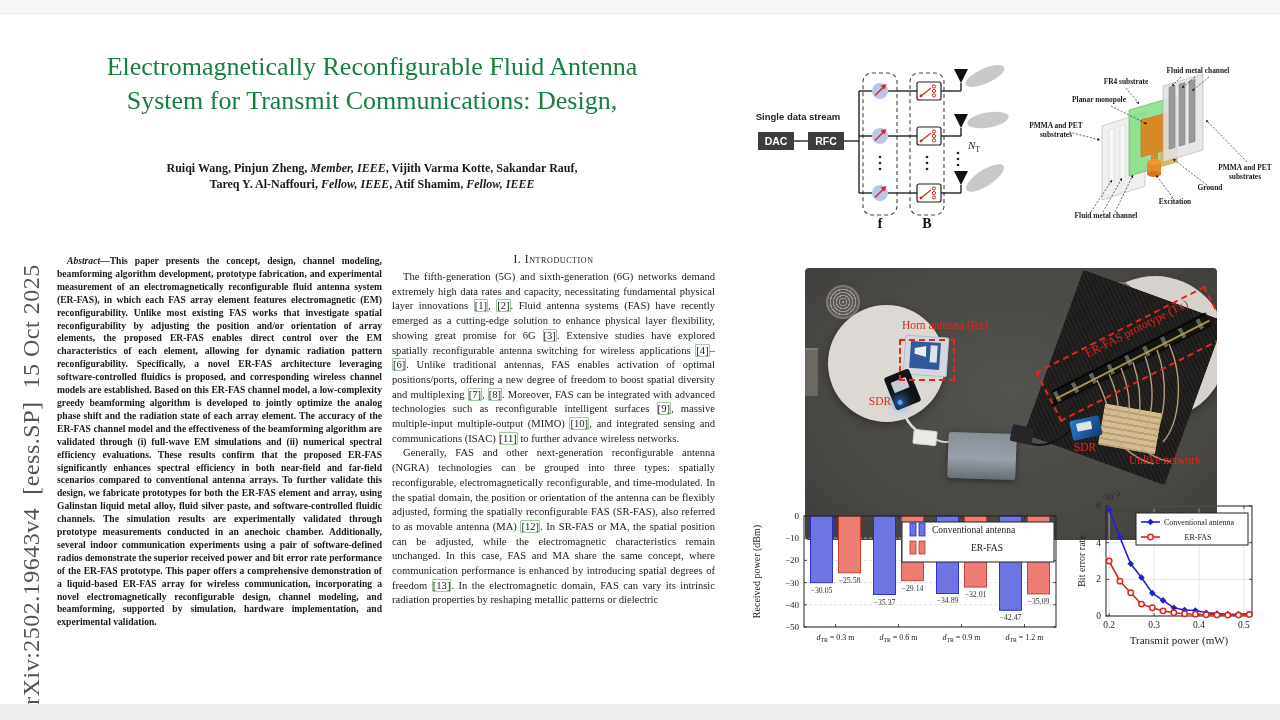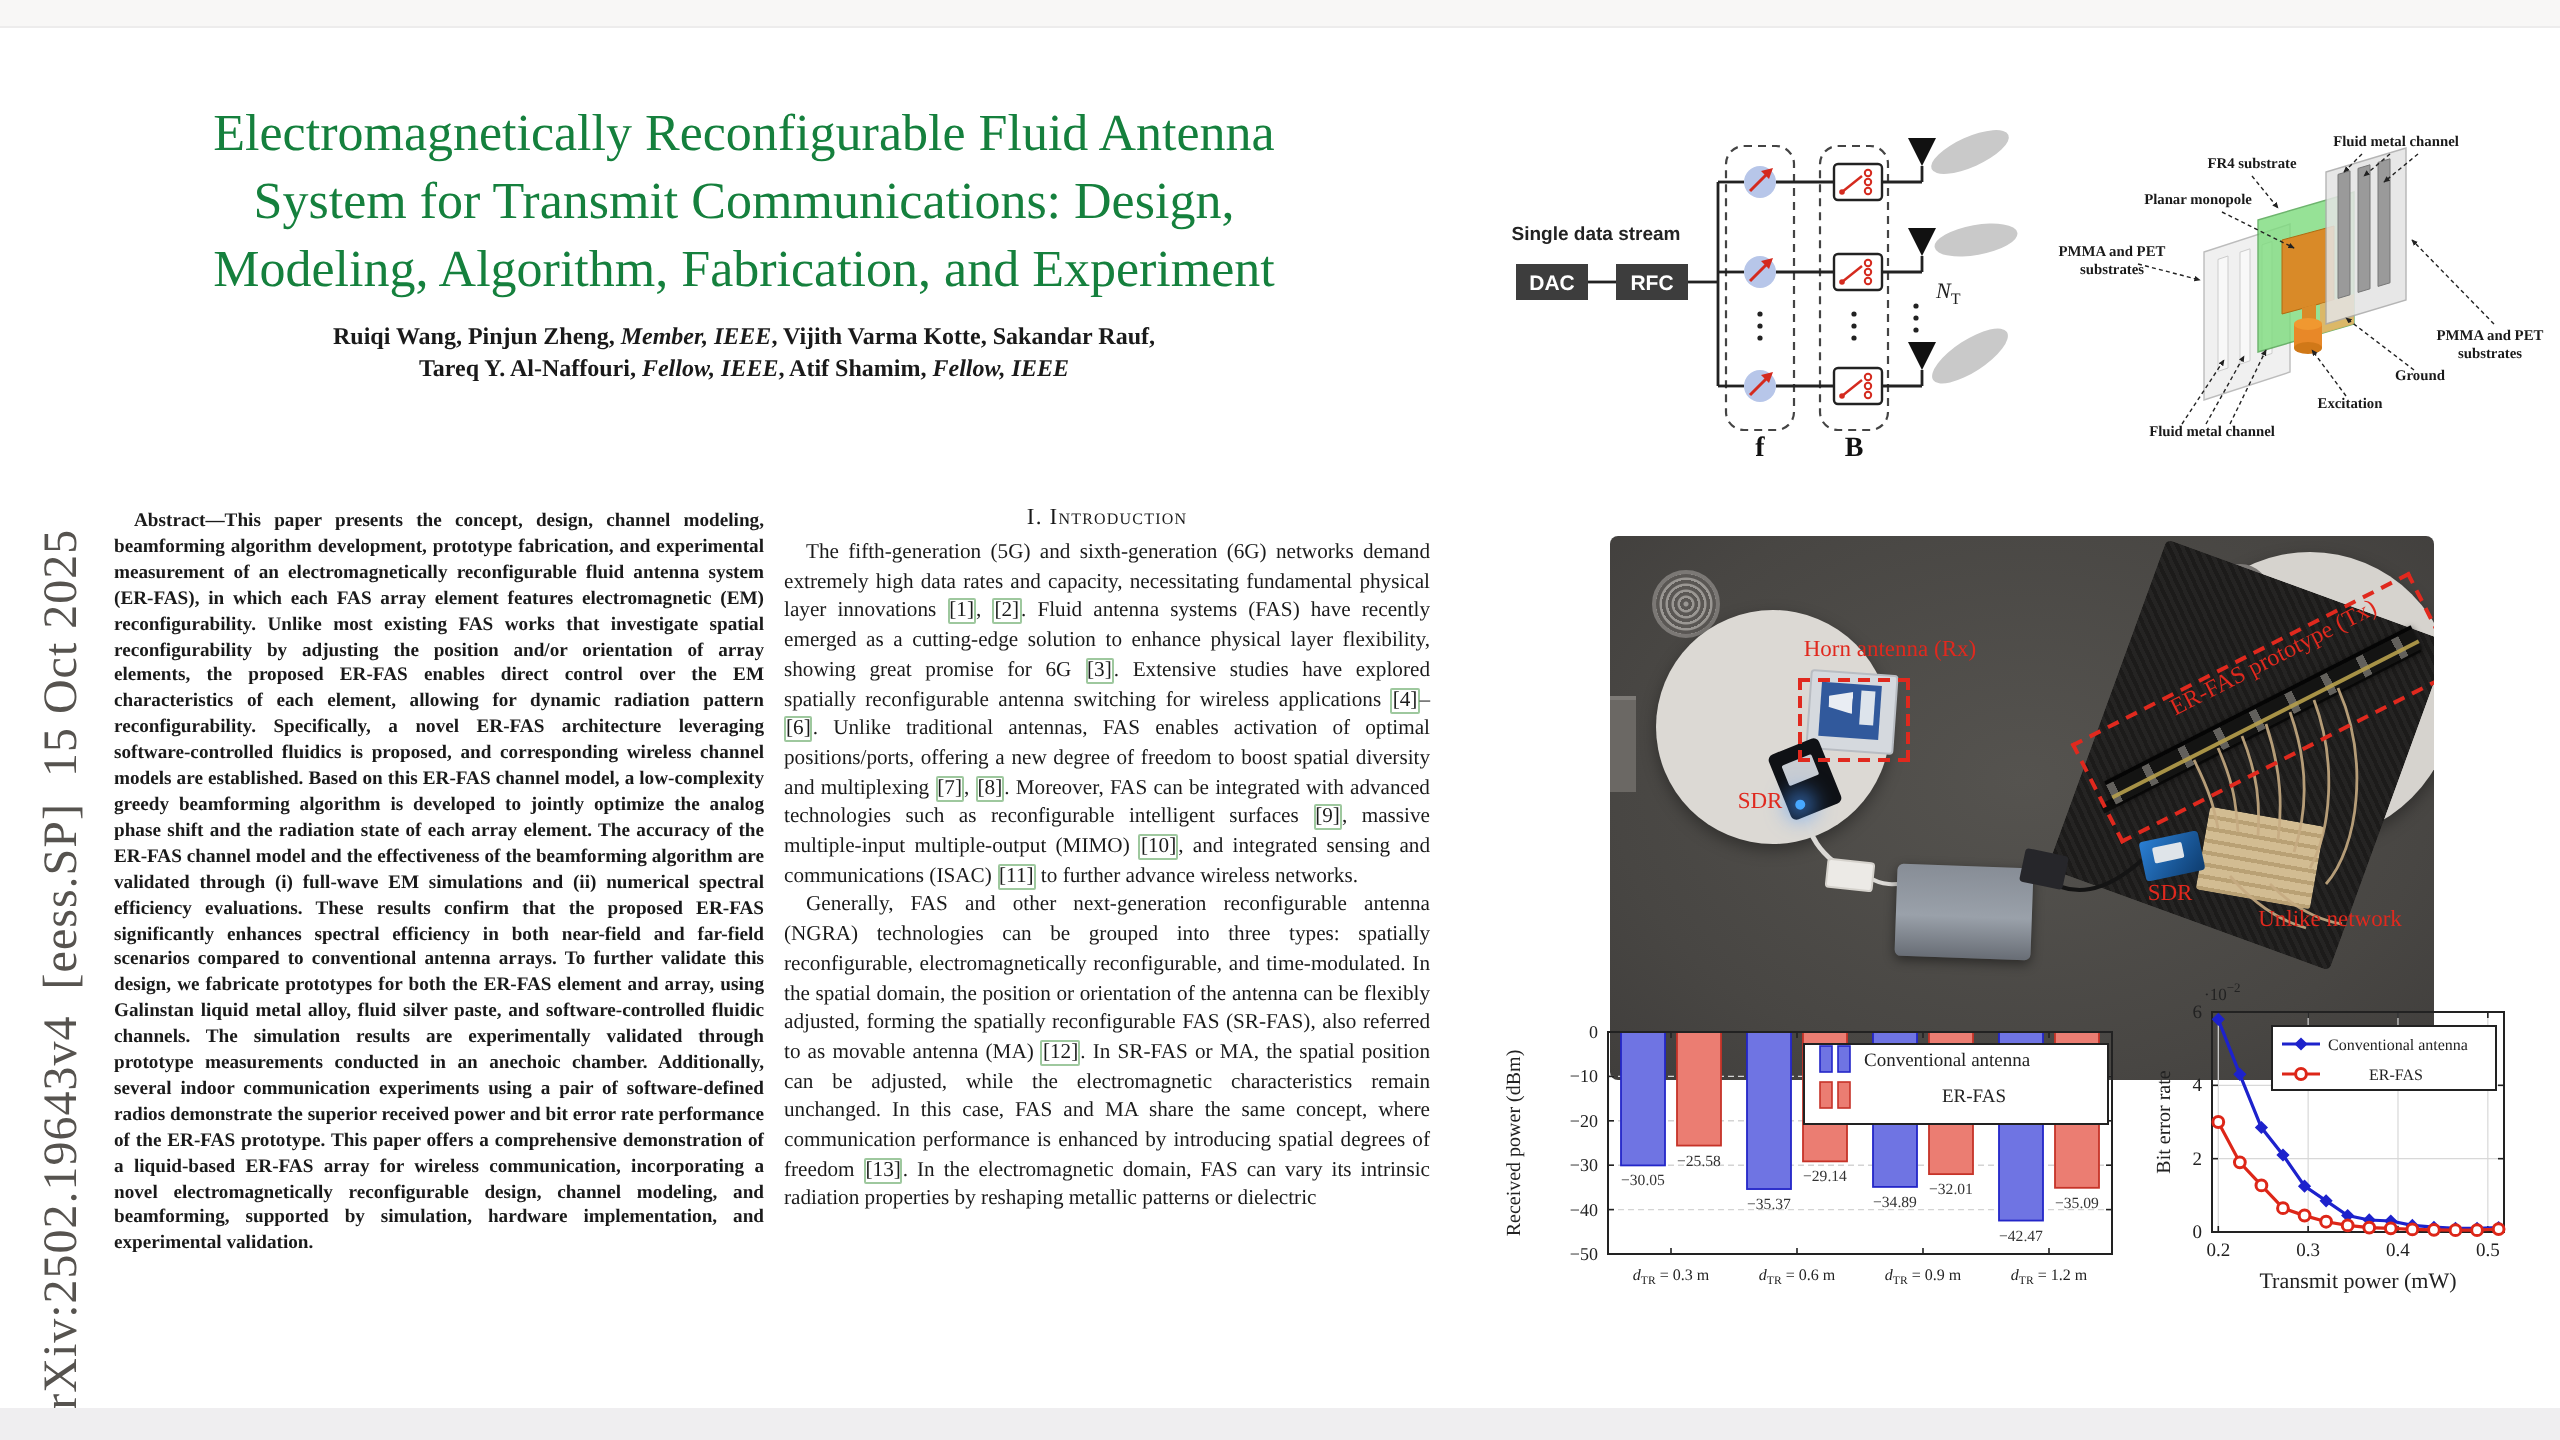--- a/index.html
+++ b/index.html
@@ -14,21 +14,21 @@
 
   .title{position:absolute;left:52px;top:50px;width:640px;text-align:center;
          font-size:26px;line-height:34px;color:#15803d;}
   .authors{position:absolute;left:52px;top:161px;width:640px;text-align:center;
            font-size:12px;line-height:15.5px;font-weight:bold;}
 
   .col{position:absolute;text-align:justify;}
   .col1{left:57px;top:255px;width:325px;}
   .col2{left:392px;top:253px;width:323px;}
   .abstract{margin:0;font-weight:bold;font-size:9.6px;line-height:12.9px;text-indent:10px;}
-  .ab-label{}
+  .ab-label{font-style:italic;}
   .sec-heading{margin:0 0 5px 0;text-align:center;font-size:11.5px;font-weight:normal;
                font-variant:small-caps;letter-spacing:.6px;}
   .col2 p{margin:0;font-size:10.6px;line-height:14.7px;text-indent:11px;}
   .cite{border:.6px solid #9ec89e;border-radius:1px;}
 
   
   svg text{font-family:"Liberation Serif",serif;}
   .fig{position:absolute;}
   #arch-svg{left:745px;top:56px;}
   #ant-svg{left:1023px;top:58px;}
@@ -95,21 +95,20 @@
 
 <div class="stage">
   <div class="band-top"></div>
   <div class="band-bottom"></div>
 
   <div class="arxiv-side">arXiv:2502.19643v4  [eess.SP]  15 Oct 2025</div>
 
   <div class="title">
     <div>Electromagnetically Reconfigurable Fluid Antenna</div>
     <div>System for Transmit Communications: Design,</div>
-    <div>Modeling, Algorithm, Fabrication, and Experiment</div>
   </div>
 
   <div class="authors">
     <div>Ruiqi Wang, Pinjun Zheng, <i>Member, IEEE</i>, Vijith Varma Kotte, Sakandar Rauf,</div>
     <div>Tareq Y. Al-Naffouri, <i>Fellow, IEEE</i>, Atif Shamim, <i>Fellow, IEEE</i></div>
   </div>
 
   <section class="col col1">
     <p class="abstract"><span class="ab-label">Abstract</span><span>—This paper presents the concept, design, channel modeling, beamforming algorithm development, prototype fabrication, and experimental measurement of an electromagnetically reconfigurable fluid antenna system (ER-FAS), in which each FAS array element features electromagnetic (EM) reconfigurability. Unlike most existing FAS works that investigate spatial reconfigurability by adjusting the position and/or orientation of array elements, the proposed ER-FAS enables direct control over the EM characteristics of each element, allowing for dynamic radiation pattern reconfigurability. Specifically, a novel ER-FAS architecture leveraging software-controlled fluidics is proposed, and corresponding wireless channel models are established. Based on this ER-FAS channel model, a low-complexity greedy beamforming algorithm is developed to jointly optimize the analog phase shift and the radiation state of each array element. The accuracy of the ER-FAS channel model and the effectiveness of the beamforming algorithm are validated through (i) full-wave EM simulations and (ii) numerical spectral efficiency evaluations. These results confirm that the proposed ER-FAS significantly enhances spectral efficiency in both near-field and far-field scenarios compared to conventional antenna arrays. To further validate this design, we fabricate prototypes for both the ER-FAS element and array, using Galinstan liquid metal alloy, fluid silver paste, and software-controlled fluidic channels. The simulation results are experimentally validated through prototype measurements conducted in an anechoic chamber. Additionally, several indoor communication experiments using a pair of software-defined radios demonstrate the superior received power and bit error rate performance of the ER-FAS prototype. This paper offers a comprehensive demonstration of a liquid-based ER-FAS array for wireless communication, incorporating a novel electromagnetically reconfigurable design, channel modeling, and beamforming, supported by simulation, hardware implementation, and experimental validation.</span></p>
   </section>

